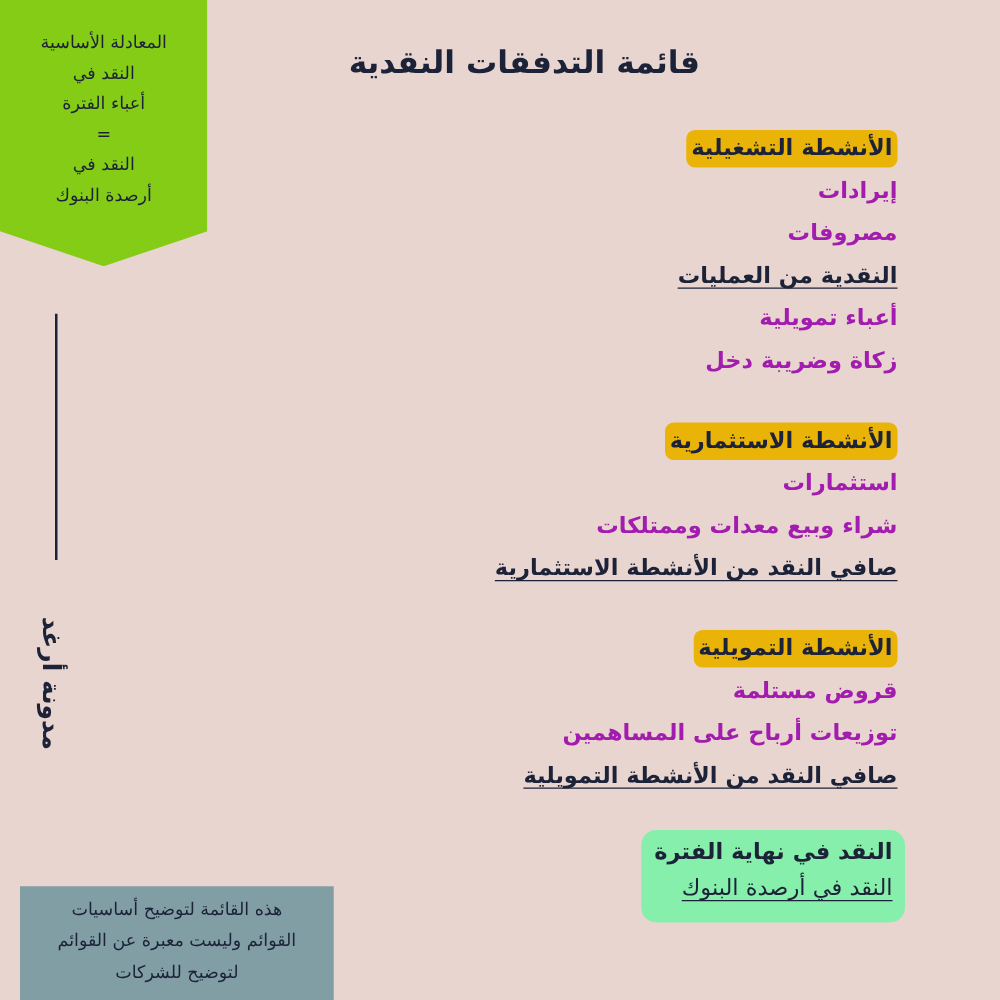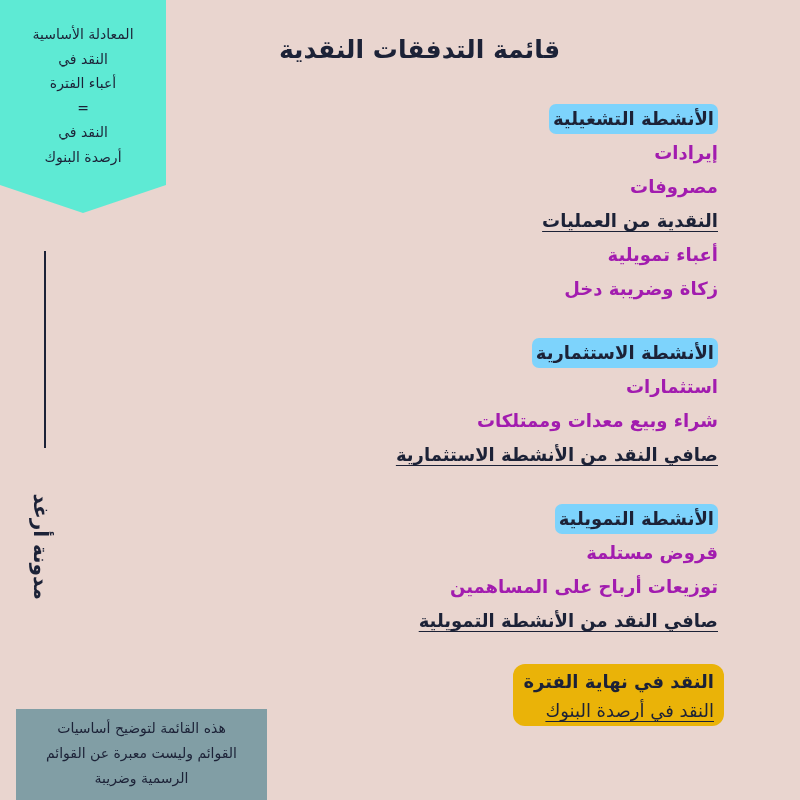--- a/index.html
+++ b/index.html
@@ -4,21 +4,21 @@
 <style>
   html, body { margin:0; padding:0; }
   body {
     width:800px; height:800px; position:relative; overflow:hidden;
     background:#e9d5cf;
     font-family:"DejaVu Sans", sans-serif;
     color:#1c2237;
   }
   .banner {
     position:absolute; left:0; top:0; width:166px; height:213px;
-    background:#5eead4;
+    background:#84cc16;
     clip-path:polygon(0 0, 100% 0, 100% 185px, 50% 213px, 0 185px);
     text-align:center; direction:rtl;
   }
   .banner .line {
     font-size:14px; line-height:24.5px; color:#1c2237;
   }
   .banner-inner { padding-top:22px; }
   .vline {
     position:absolute; left:44px; top:251px; width:2px; height:197px;
     background:#1c2237;
@@ -34,28 +34,28 @@
     direction:rtl; font-size:25px; font-weight:bold; line-height:40px;
   }
   .main {
     position:absolute; right:82px; top:102px; width:420px;
     direction:rtl; text-align:right;
   }
   .row { font-size:18px; line-height:34px; height:34px; white-space:nowrap; }
   .row.plain { font-weight:bold; color:#a21caf; }
   .row.bold-u { font-weight:bold; text-decoration:underline; text-underline-offset:4px; }
   .pill {
-    display:inline-block; background:#7dd3fc; border-radius:7px;
+    display:inline-block; background:#eab308; border-radius:7px;
     padding:0 4px; line-height:30px; font-weight:bold; font-size:18px;
   }
   .gap { height:30px; }
   .endbox {
-    display:inline-block; background:#eab308;
+    display:inline-block; background:#86efac;
     border-radius:12px 12px 12px 12px;
-    padding:4px 10px 0 10px; margin-right:-6px;
+    padding:4px 10px 12px 10px; margin-right:-6px;
   }
   .endbox .l1 { font-weight:bold; font-size:18px; line-height:28px; }
   .endbox .l2 { font-weight:normal; font-size:18px; line-height:30px; text-decoration:underline; text-underline-offset:4px; }
   .note {
     position:absolute; left:16px; top:709px; width:251px; height:91px;
     background:#819ea5; direction:rtl; text-align:center;
   }
   .note .line { font-size:14px; line-height:25px; color:#1c2237; }
   .note-inner { padding-top:7px; }
 </style>
@@ -111,15 +111,15 @@
   <div class="endbox">
     <div class="l1">النقد في نهاية الفترة</div>
     <div class="l2">النقد في أرصدة البنوك</div>
   </div>
 </div>
 
 <div class="note">
   <div class="note-inner">
     <div class="line">هذه القائمة لتوضيح أساسيات</div>
     <div class="line">القوائم وليست معبرة عن القوائم</div>
-    <div class="line">الرسمية وضريبة</div>
+    <div class="line">لتوضيح للشركات</div>
   </div>
 </div>
 
 </body></html>

